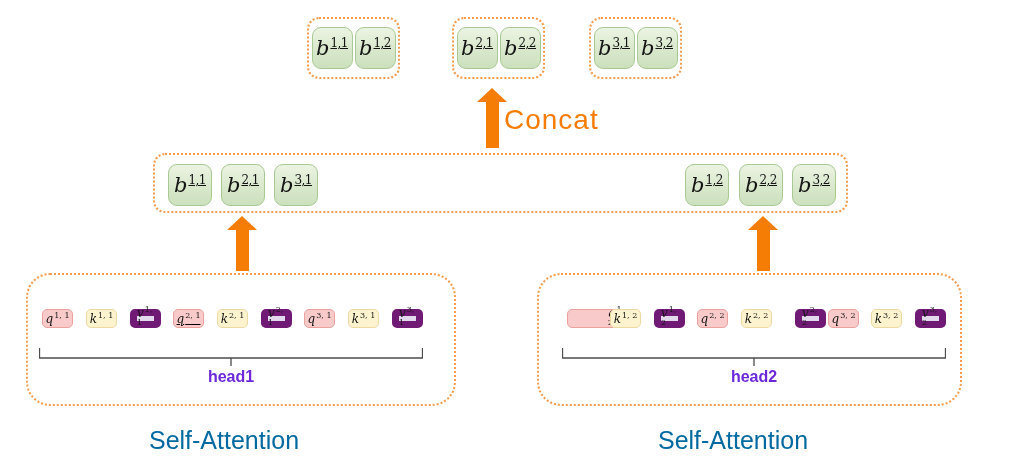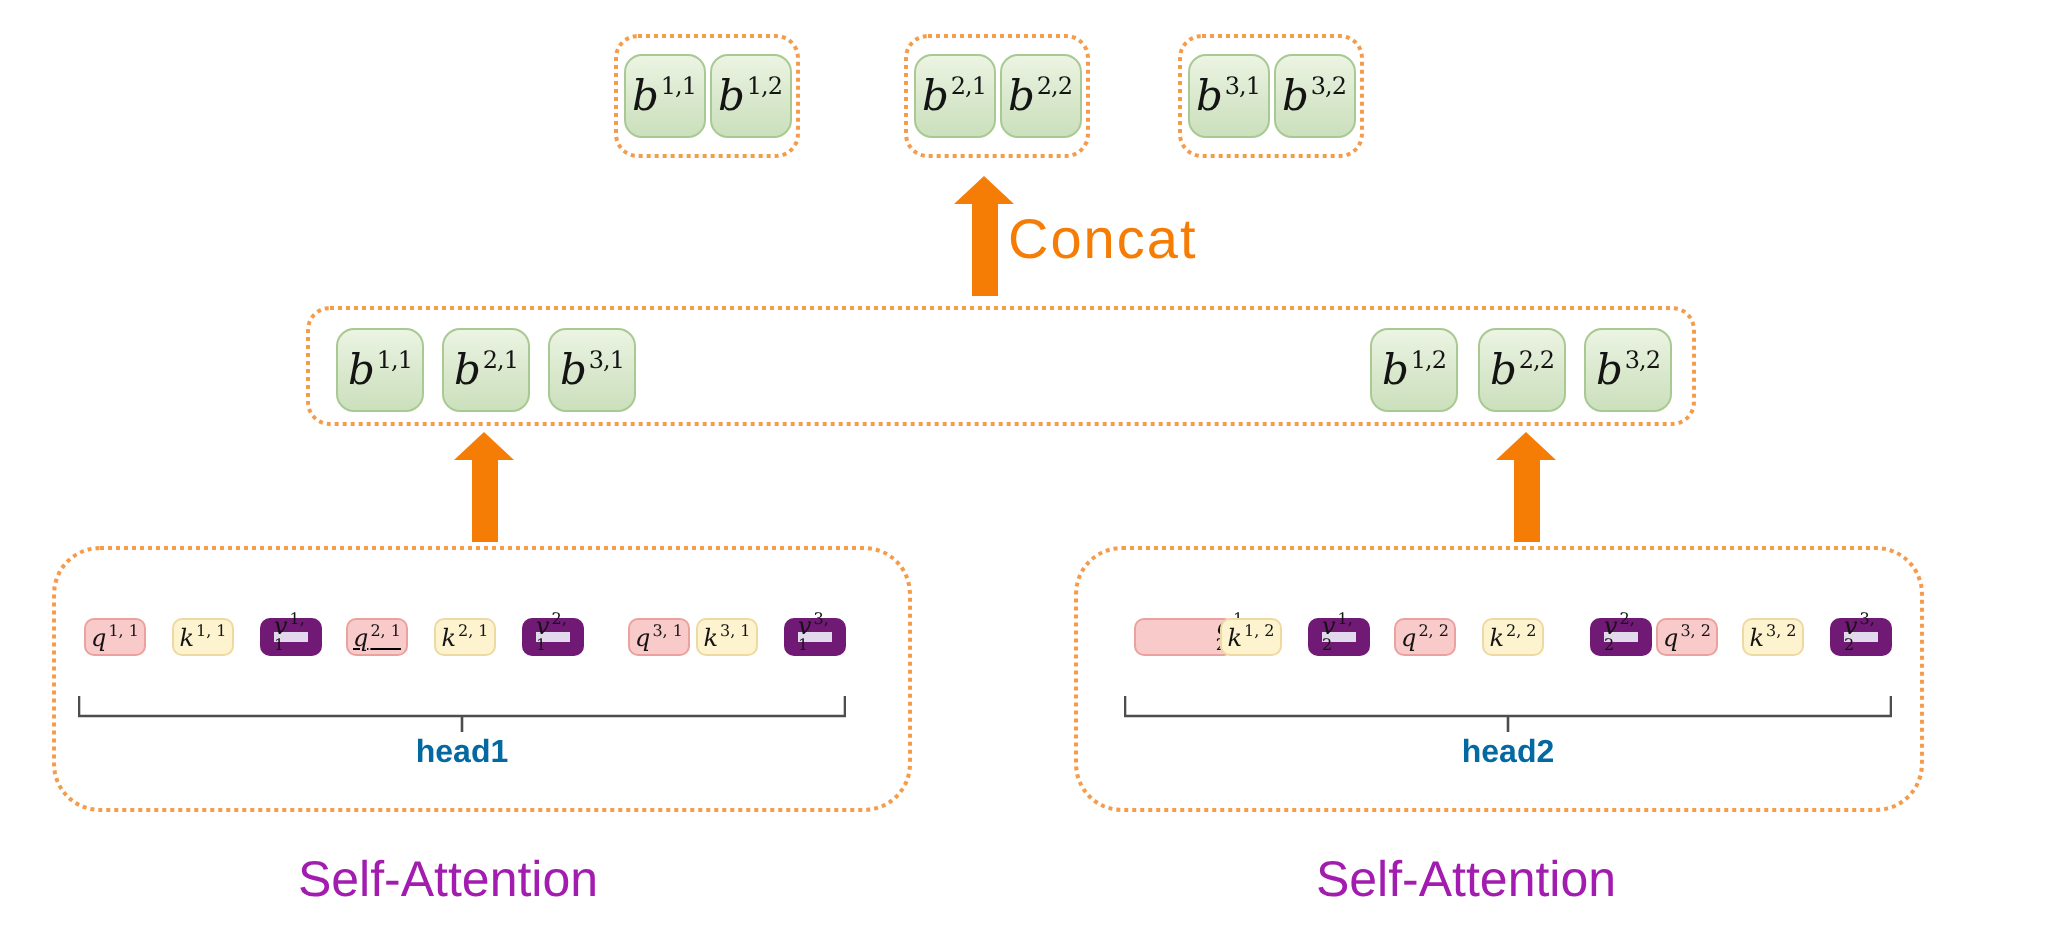--- a/index.html
+++ b/index.html
@@ -18,21 +18,21 @@
     box-sizing:border-box;
     background:linear-gradient(180deg,#ecf4e3 0%, var(--green-fill,#d9e8cc) 55%, #cbe0bd 100%);
     border:1px solid var(--green-border,#a9c993);
     border-radius:9px;
     display:flex;align-items:center;justify-content:center;
   }
   .cell-sm{width:41px;height:42px;}
   .cell-wide{position:absolute;width:44px;height:42px;top:9px;}
   .math{font-family:"DejaVu Serif", serif;font-style:italic;color:#141414;}
   .b-label{font-size:21px;line-height:1;}
-  .b-label sup{font-style:normal;font-size:12px;letter-spacing:-0.5px;margin-left:1px;}
+  .b-label sup{font-style:normal;font-size:12px;letter-spacing:-0.5px;margin-left:1px;text-decoration:underline;}
   .token{
     position:absolute;width:31px;height:19px;top:34px;box-sizing:border-box;
     border-radius:5px;display:flex;align-items:center;justify-content:center;
   }
   .token .math{font-size:12px;line-height:1;}
   .token sup{font-style:normal;font-size:8px;margin-left:1px;}
   .tok-q{background:var(--q-fill,#f8cbca);border:1px solid #eba29e;}
   .tok-k{background:var(--k-fill,#fdf3cf);border:1px solid #eed9a2;}
   .tok-v{background:var(--v-fill,#e3d9ed);border:7px solid #701a75;}
   .arrow{position:absolute;width:30px;}
@@ -42,25 +42,25 @@
     border-bottom:14px solid var(--accent-orange,#F57D05);
   }
   .arrow .stem{width:13px;margin:0 auto;background:var(--accent-orange,#F57D05);}
   .concat-text{
     position:absolute;left:504px;top:104px;
     color:var(--accent-orange,#F57D05);font-size:28px;letter-spacing:1px;
   }
   .brace{position:absolute;}
   .head-label{
     position:absolute;width:120px;top:368px;text-align:center;
-    font-weight:bold;font-size:16px;color:#0369a1;
+    font-weight:bold;font-size:16px;color:#6d28d9;
   }
   .sa-label{
     position:absolute;width:300px;top:426px;text-align:center;
-    font-size:25px;color:#a21caf;
+    font-size:25px;color:#0369a1;
   }
 </style>
 </head>
 <body>
 
 <div id="canvas">
 
   <div class="dashed-box pair-box" style="left:307px;top:17px;width:93px;height:62px;">
     <div class="green-cell cell-sm">
       <span class="math b-label"><span>b</span><sup>1,1</sup></span>
@@ -134,21 +134,21 @@
       </div>
     <div class="token tok-q" style="left:145px;text-decoration:underline;">
         <span class="math"><span>q</span><sup>2, 1</sup></span>
       </div>
     <div class="token tok-k" style="left:189px;">
         <span class="math"><span>k</span><sup>2, 1</sup></span>
       </div>
     <div class="token tok-v" style="left:233px;">
         <span class="math"><span>v</span><sup>2, 1</sup></span>
       </div>
-    <div class="token tok-q" style="left:276px;margin-left:10px;">
+    <div class="token tok-q" style="left:276px;">
         <span class="math"><span>q</span><sup>3, 1</sup></span>
       </div>
     <div class="token tok-k" style="left:320px;text-align:center;">
         <span class="math"><span>k</span><sup>3, 1</sup></span>
       </div>
     <div class="token tok-v" style="left:364px;">
         <span class="math"><span>v</span><sup>3, 1</sup></span>
       </div>
   </div>
 

